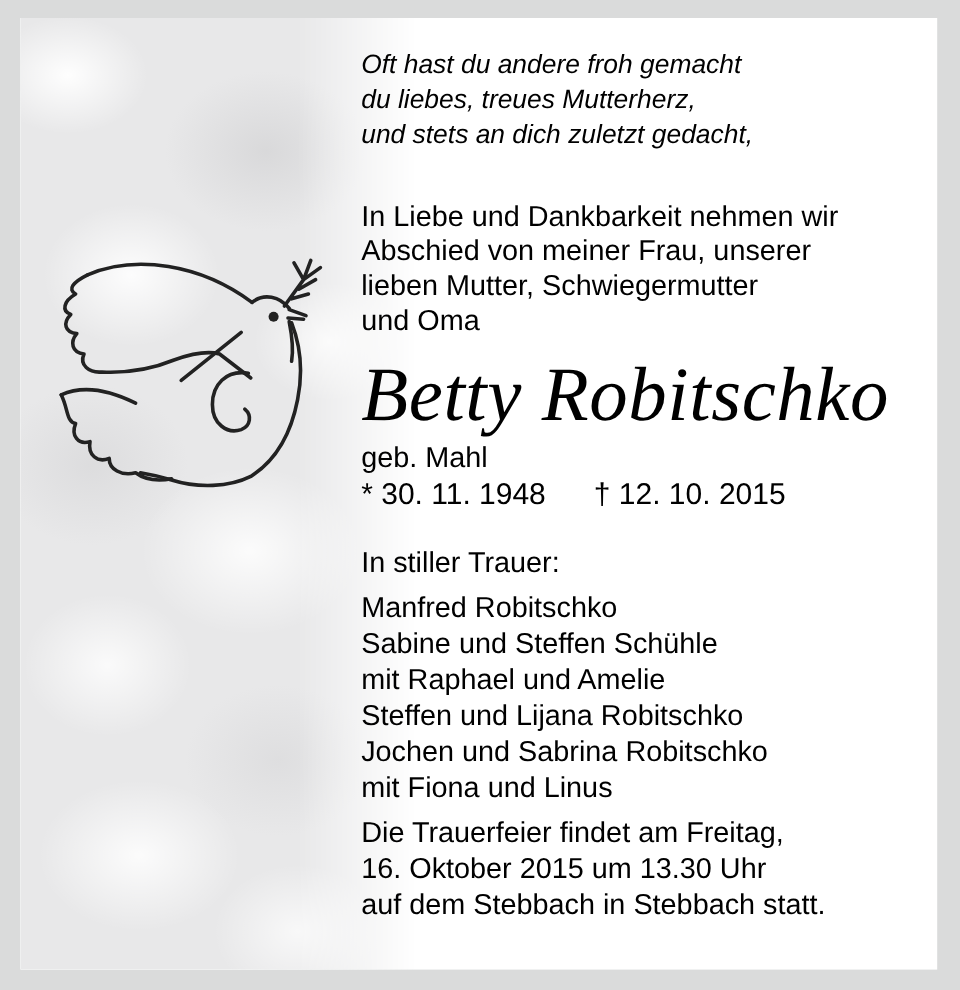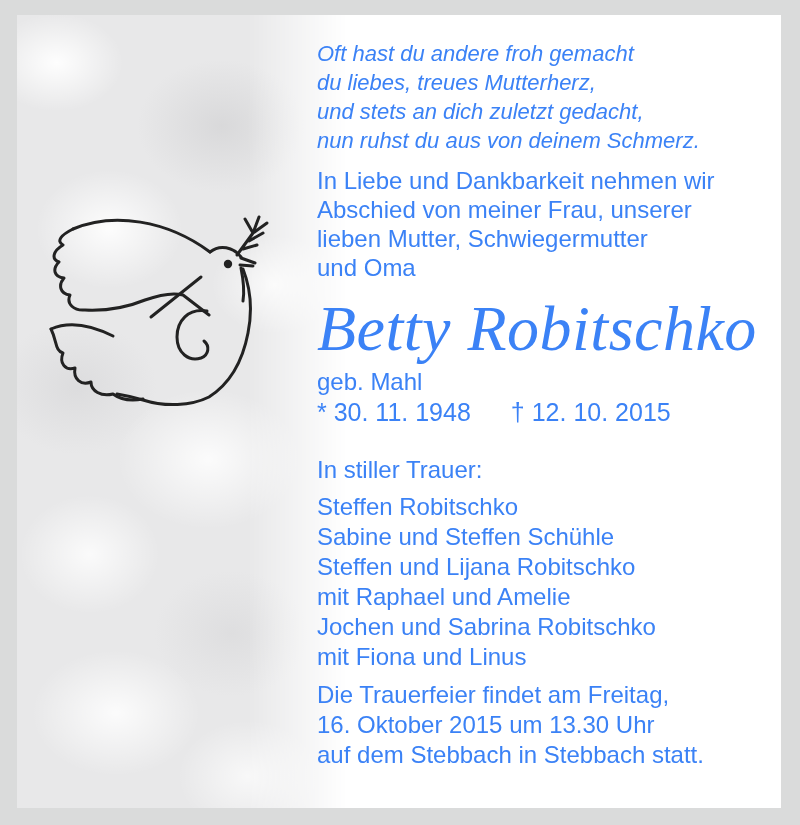--- a/index.html
+++ b/index.html
@@ -42,23 +42,23 @@
             mask-image: linear-gradient(to right, #000 70%, transparent 100%);
   }
   .dove-wrap {
     position: absolute;
     left: 14px; top: 192px;
     width: 256px; height: 212px;
   }
   .dove-wrap svg { width: 100%; height: 100%; }
   .content {
     position: absolute;
-    left: 300px; top: 0;
+    left: 284px; top: 0;
     width: 466px; height: 100%;
-    color: #3b82f6;
+    color: #000000;
   }
   .block { position: absolute; left: 0; white-space: nowrap; }
   .poem {
     top: 24px;
     font-style: italic;
     font-size: 22px;
     line-height: 29px;
   }
   .intro {
     top: 151px;
@@ -136,45 +136,44 @@
         <path d="M210,61 C212,71 214,82 212,94"></path>
       </svg>
     </div>
 
     <div class="content">
 
       <div class="block poem">
         <div>Oft hast du andere froh gemacht</div>
         <div>du liebes, treues Mutterherz,</div>
         <div>und stets an dich zuletzt gedacht,</div>
-        <div>nun ruhst du aus von deinem Schmerz.</div>
       </div>
 
       <div class="block deceased-name">Betty Robitschko</div>
 
       <div class="block intro">
         <div>In Liebe und Dankbarkeit nehmen wir</div>
         <div>Abschied von meiner Frau, unserer</div>
         <div>lieben Mutter, Schwiegermutter</div>
         <div>und Oma</div>
       </div>
 
       <div class="block maiden">geb. Mahl</div>
 
       <div class="block dates">
         <span class="birth">* 30. 11. 1948</span><span class="death">† 12. 10. 2015</span>
       </div>
 
       <div class="block mourning-header">In stiller Trauer:</div>
 
       <div class="block mourners">
-        <div>Steffen Robitschko</div>
+        <div>Manfred Robitschko</div>
         <div>Sabine und Steffen Schühle</div>
+        <div>mit Raphael und Amelie</div>
         <div>Steffen und Lijana Robitschko</div>
-        <div>mit Raphael und Amelie</div>
         <div>Jochen und Sabrina Robitschko</div>
         <div>mit Fiona und Linus</div>
       </div>
 
       <div class="block funeral">
         <div>Die Trauerfeier findet am Freitag,</div>
         <div>16. Oktober 2015 um 13.30 Uhr</div>
         <div>auf dem Stebbach in Stebbach statt.</div>
       </div>
 

